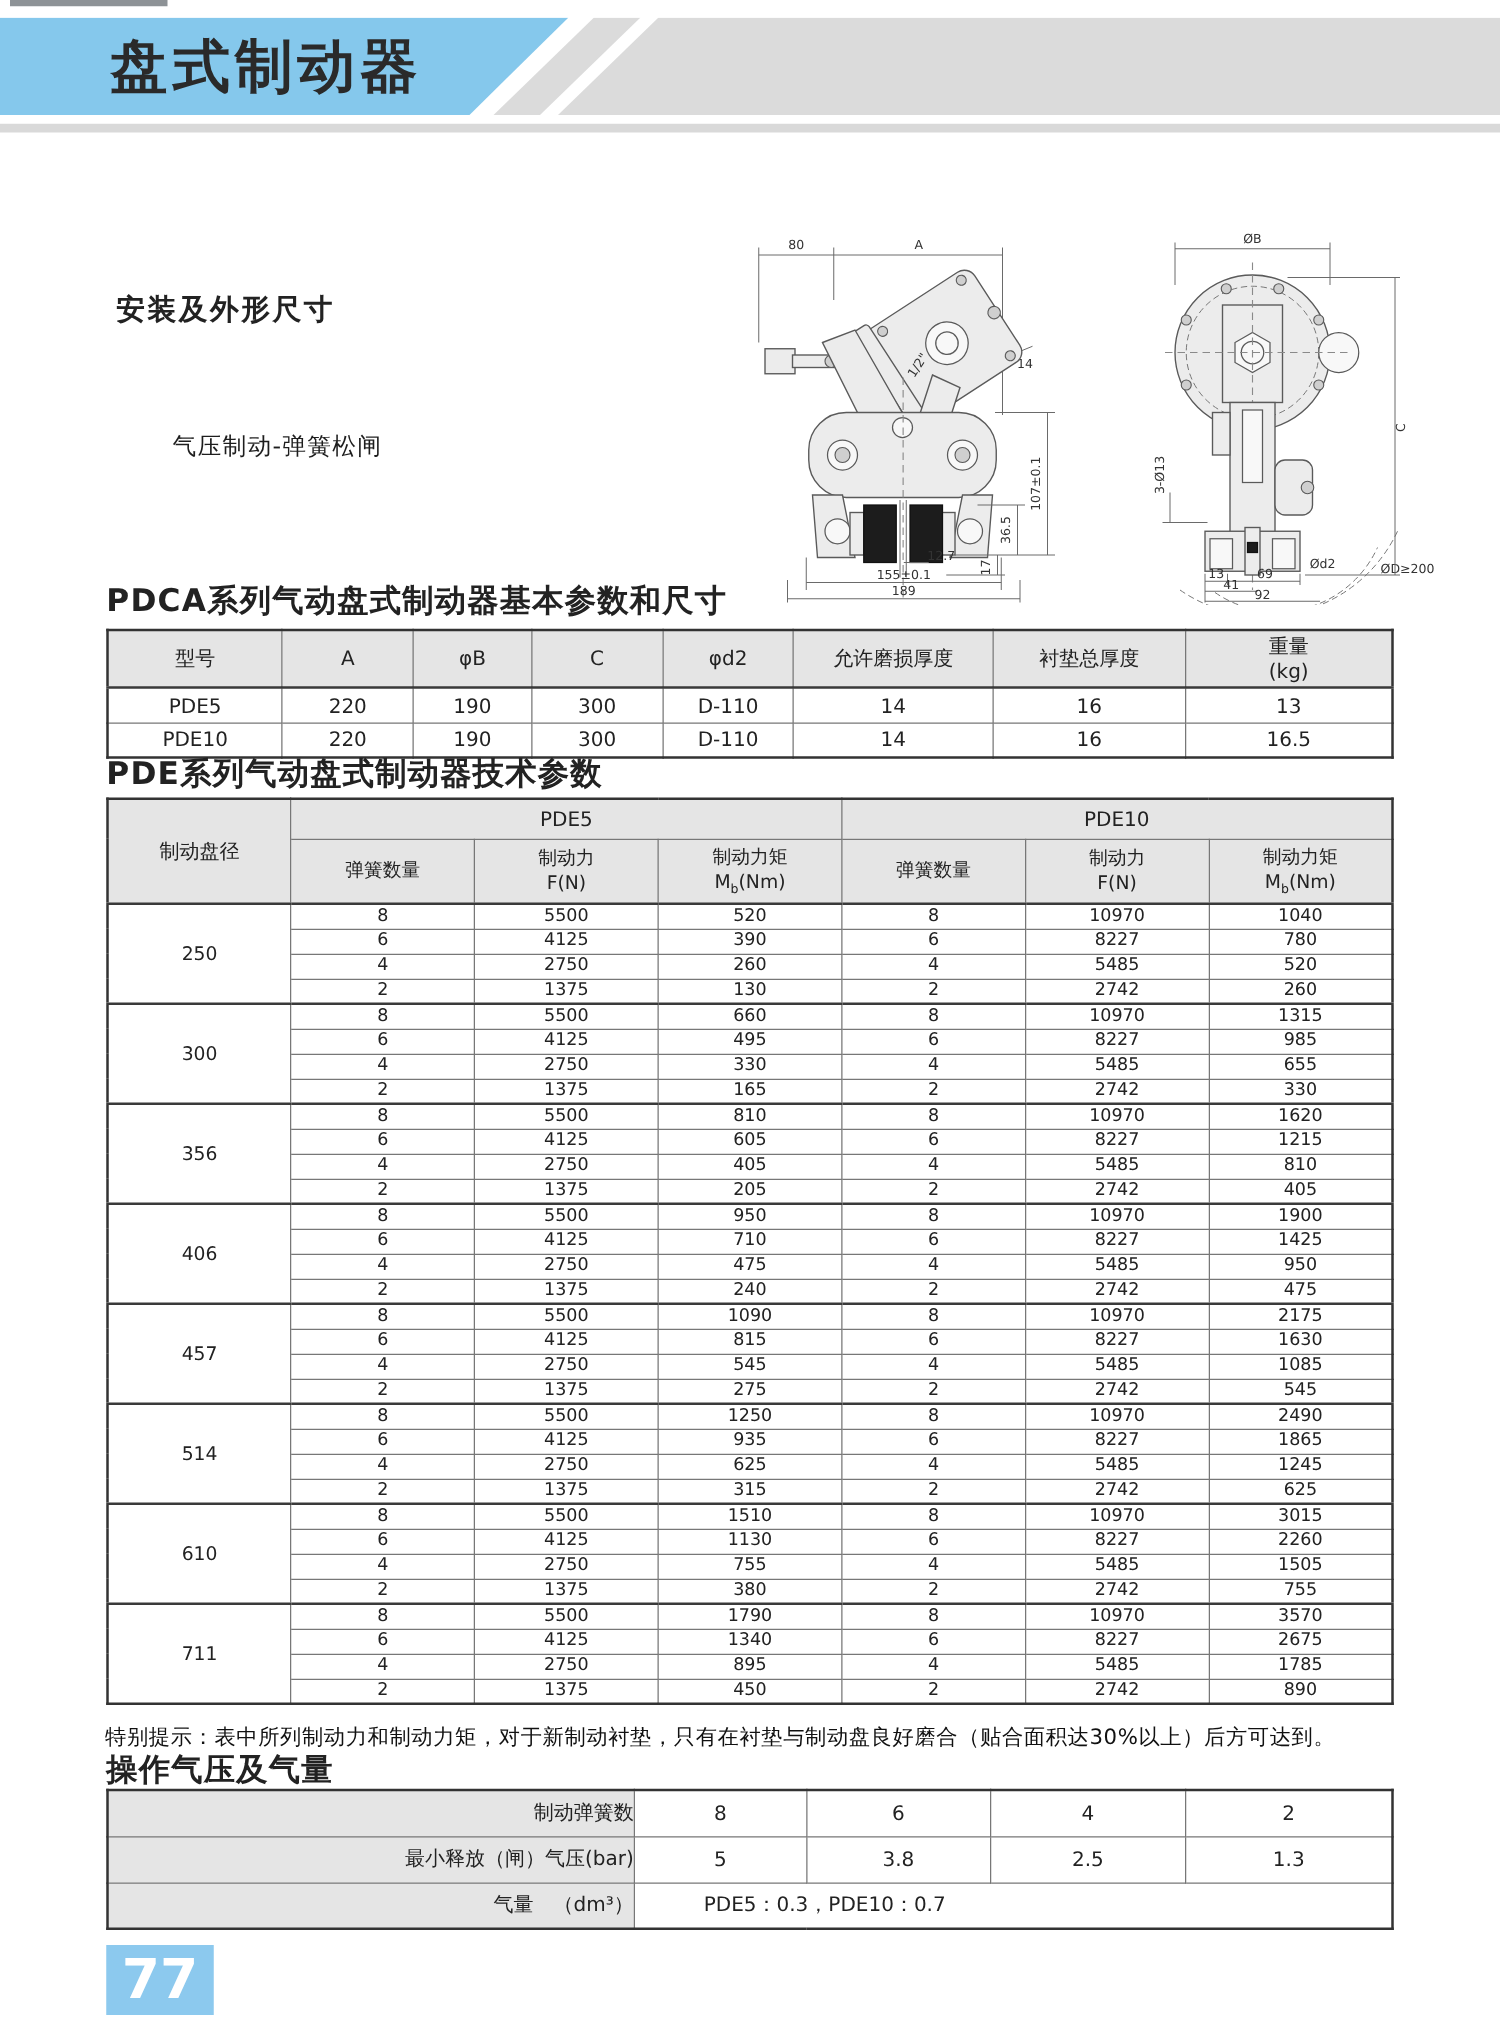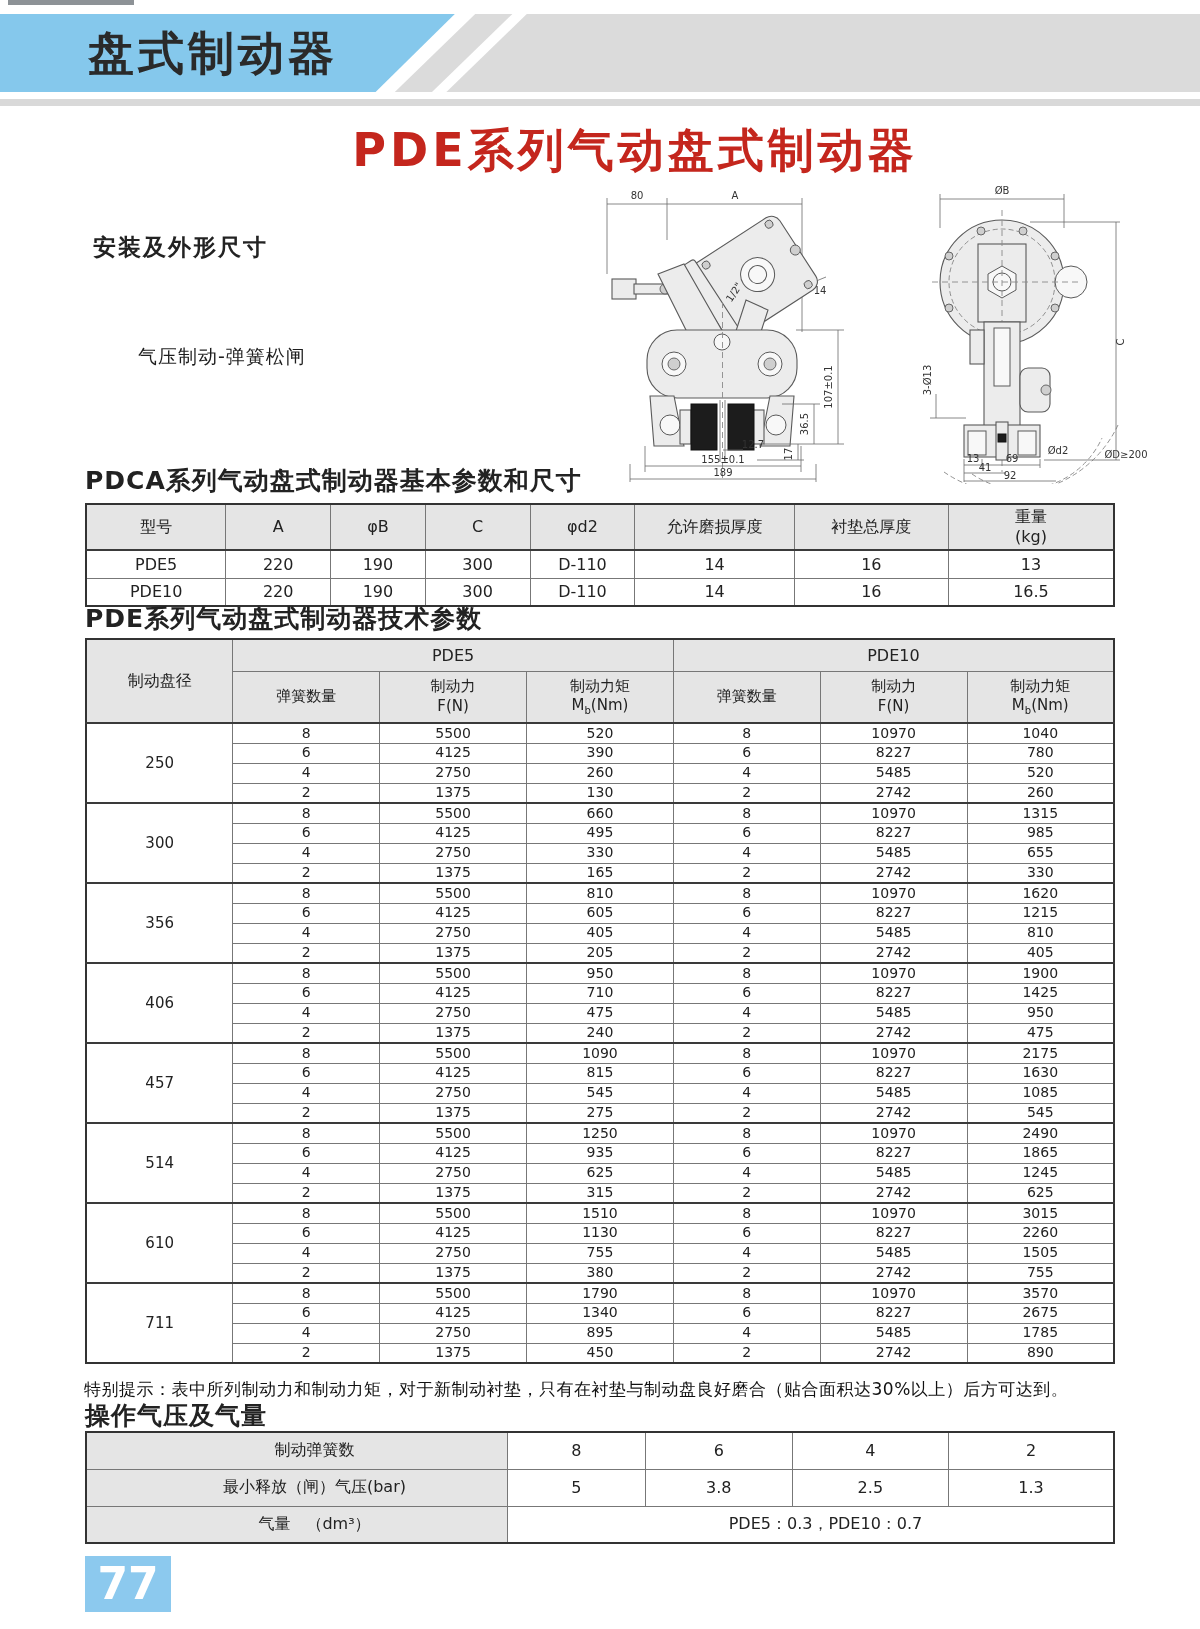--- a/index.html
+++ b/index.html
@@ -60,43 +60,42 @@
   .dt2 thead th { background:var(--header-gray,#e5e5e5); font-weight:normal; }
   .dt2 tr.h1 th { height:32px; font-size:16px; }
   .dt2 tr.h2 th { height:52px; font-size:15px; line-height:1.3; }
   .dt2 thead { border-bottom:2px solid #3a3a3a; }
   .dt2 tbody td { height:20px; font-size:14px; line-height:1.25; padding:0; }
   .dt2 tbody td.disc { font-size:15px; background:#fff;border-radius:19px; }
   .dt2 tbody tr.gstart td { border-top:2px solid #3a3a3a; }
   .dt2 sub { font-size:10px; }
 
   .dt3 td { height:37px; font-size:16px; }
-  .dt3 td.lbl { background:var(--header-gray,#e5e5e5); text-align:center; padding-left:35px; }
-  .dt3 td.spanv { text-align:center; padding-left:30px; }
+  .dt3 td.lbl { background:var(--header-gray,#e5e5e5); text-align:right; padding-left:35px; }
+  .dt3 td.spanv { text-align:left; padding-left:55px; }
 
   .note { position:absolute; left:72px; top:1378px; width:1110px; font-size:17px; color:#111; letter-spacing:0.5px;margin-left:12px; }
 
   .page-num { position:absolute; left:85px; top:1556px; width:86px; height:56px;
               background:var(--page-box-blue,#8cc9ee); color:#fff; font-size:44px; font-weight:bold;
               text-align:center; line-height:56px; }
 </style>
 </head>
 <body>
 
 <div class="page">
 
   <div class="scan-artifact"></div>
 
   <div class="banner-gray"></div>
   <div class="banner-stripe"></div>
   <div class="banner-blue"></div>
   <div class="banner-title">盘式制动器</div>
   <div class="rule"></div>
 
-  <div class="main-title">PDE系列气动盘式制动器</div>
 
   <div class="sec-title">安装及外形尺寸</div>
   <div class="drw-caption">气压制动-弹簧松闸</div>
 
   <svg class="svg-left" width="330" height="302" viewBox="0 0 330 302">
     <line class="dim" x1="55" y1="22" x2="250" y2="22"></line>
     <line class="ext" x1="55" y1="16" x2="55" y2="92"></line>
     <line class="ext" x1="115" y1="16" x2="115" y2="58"></line>
     <line class="ext" x1="250" y1="16" x2="250" y2="150"></line>
     <text class="dt" x="85" y="17">80</text>

